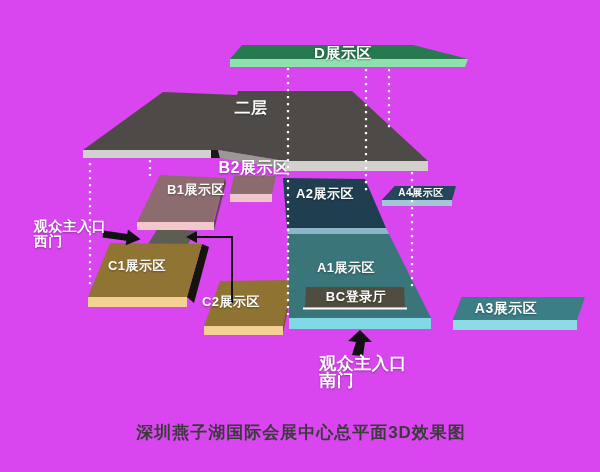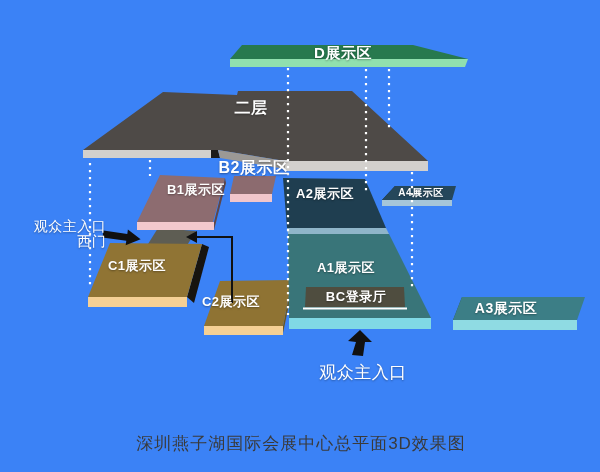--- a/index.html
+++ b/index.html
@@ -9,36 +9,35 @@
     font-family:"Liberation Sans","DejaVu Sans",sans-serif;
   }
   .stage svg{position:absolute;left:0;top:0;}
   .lbl{
     position:absolute;transform:translate(-50%,-50%);
     color:#ffffff;font-weight:700;white-space:nowrap;
     text-shadow:0 1px 2px rgba(0,0,0,.35);letter-spacing:.5px;
   }
   .entrance{
     position:absolute;transform:translate(-50%,-50%);
-    color:#fff;font-weight:400;text-align:right;white-space:nowrap;
+    color:#fff;font-weight:700;text-align:left;white-space:nowrap;
     text-shadow:0 1px 2px rgba(0,0,0,.35);letter-spacing:.5px;
   }
   .caption{
     position:absolute;transform:translate(-50%,-50%);
-    font-weight:400;white-space:nowrap;letter-spacing:1px;
+    font-weight:700;white-space:nowrap;letter-spacing:1px;
     text-shadow:none;
-    margin-top:11px;
   }
   .dotline{stroke-width:2.2;stroke-dasharray:2.2 4.8;fill:none;}
   .leader{fill:none;stroke-width:2;}
 </style>
 </head>
 <body>
 
-<div class="stage" style="background: #3b82f6;">
+<div class="stage" style="background: #d946ef;">
 
   <svg width="600" height="472" viewBox="0 0 600 472">
 
     <polygon points="163,92 237,95 238,91 352,91 428,161 285,161 218,150 83,150" fill="#4e4a47"></polygon>
     <polygon points="83,150 212,150 212,158 83,158" fill="#d3d0cd"></polygon>
     <polygon points="211,150 218,150 220,158 211,158" fill="#1c1a19"></polygon>
     <polygon points="218,150 285,161 285,169 220,158" fill="#9c9995"></polygon>
     <polygon points="285,161 428,161 428,171 285,171" fill="#d3d0cd"></polygon>
 
     <polygon points="242,45 413,45 468,59 230,59" fill="#27794e"></polygon>
@@ -102,17 +101,18 @@
   <div class="lbl" style="left:506px;top:309px;font-size:14px">A3展示区</div>
   <div class="lbl" style="left:137px;top:266px;font-size:13px">C1展示区</div>
   <div class="lbl" style="left:231px;top:302px;font-size:13px">C2展示区</div>
 
   <div class="entrance" style="left:70px;top:234px;font-size:14px;line-height:15px">
     <div>观众主入口</div>
     <div>西门</div>
   </div>
   <div class="entrance" style="left:363px;top:372px;font-size:17px;line-height:17px">
     <div>观众主入口</div>
+    <div>南门</div>
   </div>
 
   <div class="caption" style="left: 301px; top: 432px; font-size: 17px; color: rgb(58, 58, 58);">深圳燕子湖国际会展中心总平面3D效果图</div>
 
 </div>
 
 </body></html>

